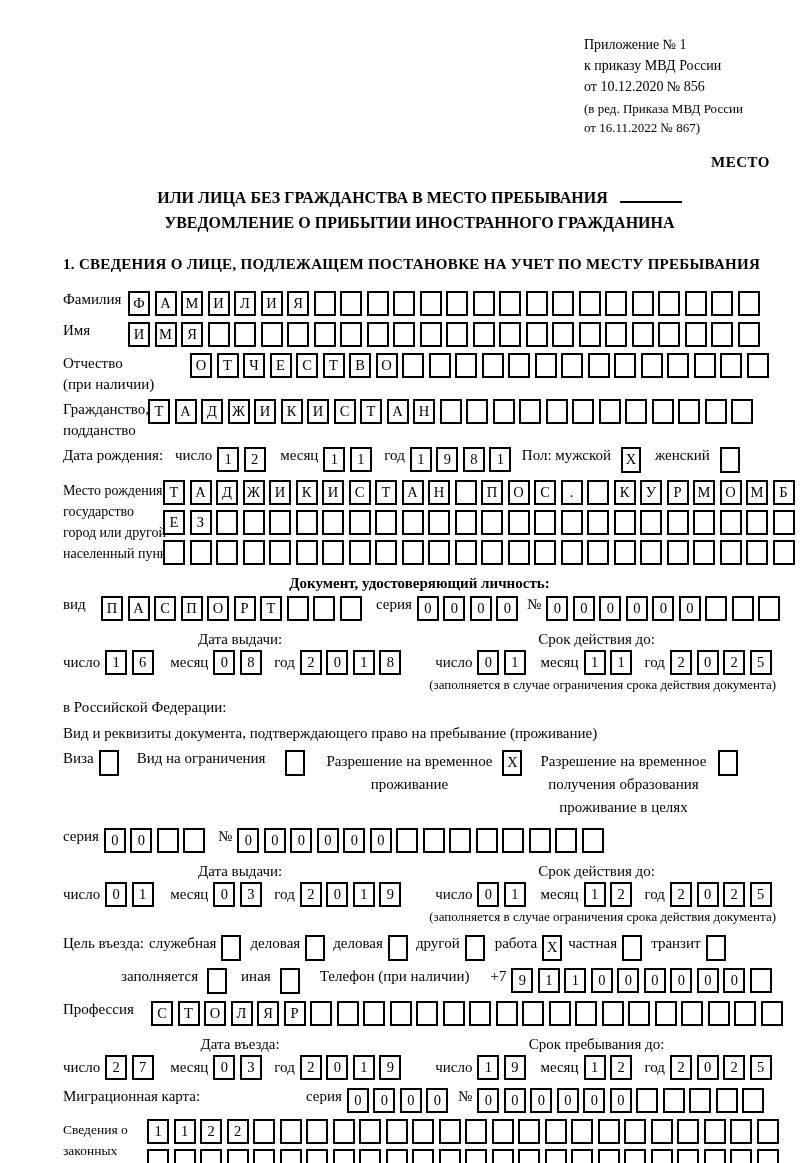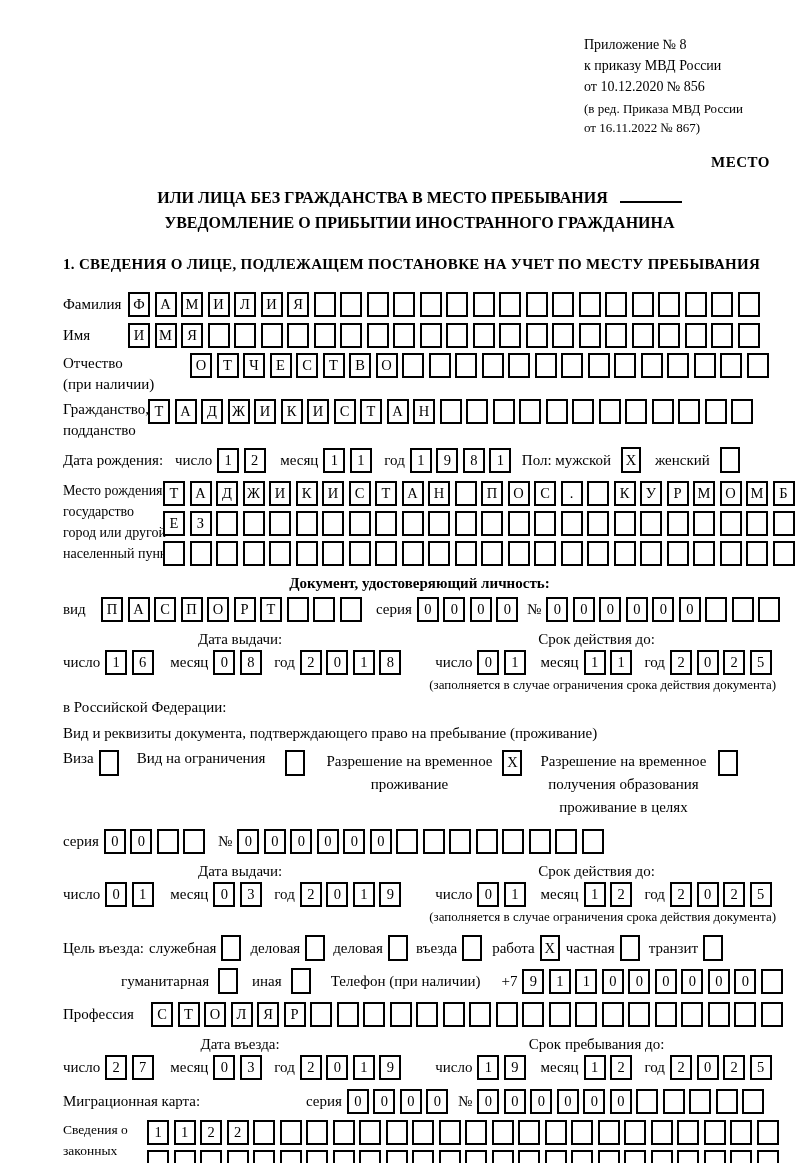--- a/index.html
+++ b/index.html
@@ -9,21 +9,21 @@
     font-family:"Liberation Serif", serif; font-size:15px;
     padding:34px 24px 0 63px; position:relative; overflow:hidden;
   }
   .corner { margin-left:auto; width:192px; font-size:14px; line-height:1.5; }
   .corner .small { font-size:13px; margin-top:3px; line-height:1.45; }
   .forma { text-align:right; font-weight:bold; font-size:15px; margin-top:16px; padding-right:6px; letter-spacing:.5px; }
   .title { text-align:center; font-weight:bold; font-size:16px; margin-top:14px; line-height:1.6; }
   .blank { display:inline-block; width:62px; border-bottom:2.5px solid #000; margin-left:12px; }
   .section { font-weight:bold; font-size:15px; margin-top:20px; white-space:nowrap; letter-spacing:.3px; }
 
-  .row { display:flex; align-items:center; margin-top:4px; min-height:27px; }
+  .row { display:flex; margin-top:4px; min-height:27px; }
   .row.top { align-items:flex-start; }
   .lbl, .sub { flex:none; white-space:nowrap; }
   .sub { margin-right:5px; }
   .lblcol { flex:none; }
   .lblcol div { line-height:21px; white-space:nowrap; }
   .cells { display:inline-flex; flex:none; }
   .cell {
     flex:none; width:22px; height:25px; border:2px solid #000; margin-right:4.5px;
     display:inline-flex; align-items:center; justify-content:center;
     font-size:14.5px; line-height:1; background:#fff;
@@ -40,21 +40,21 @@
   .note { font-size:13px; text-align:right; margin-top:2px; }
   .intro { margin-top:9px; }
   .optblock { flex:none; text-align:center; line-height:1.55; }
 </style>
 </head>
 <body>
 
 <div class="page">
 
   <div class="corner">
-    <div>Приложение № 8</div>
+    <div>Приложение № 1</div>
     <div>к приказу МВД России</div>
     <div>от 10.12.2020 № 856</div>
     <div class="small">
       <div>(в ред. Приказа МВД России</div>
       <div>от 16.11.2022 № 867)</div>
     </div>
   </div>
 
   <div class="forma">МЕСТО</div>
 
@@ -484,32 +484,32 @@
   <div class="note">(заполняется в случае ограничения срока действия документа)</div>
 
   <div class="row" style="margin-top:10px">
     <span class="sub">Цель въезда:</span>
     <span class="sub">служебная</span>
     <span class="cb" style="margin-left:0"></span>
     <span class="sub" style="margin-left:9px">деловая</span>
     <span class="cb" style="margin-left:0"></span>
     <span class="sub" style="margin-left:8px">деловая</span>
     <span class="cb" style="margin-left:0"></span>
-    <span class="sub" style="margin-left:8px">въезда</span>
+    <span class="sub" style="margin-left:8px">другой</span>
     <span class="cb" style="margin-left:0"></span>
     <span class="sub" style="margin-left:10px">работа</span>
     <span class="cb" style="margin-left:0">X</span>
     <span class="sub" style="margin-left:6px">частная</span>
     <span class="cb" style="margin-left:0"></span>
     <span class="sub" style="margin-left:9px">транзит</span>
     <span class="cb" style="margin-left:0"></span>
   </div>
 
   <div class="row" style="margin-top:6px;padding-left:58px">
-    <span class="sub">гуманитарная</span>
+    <span class="sub">заполняется</span>
     <span class="cb" style="margin-left:4px"></span>
     <span class="sub" style="margin-left:14px">иная</span>
     <span class="cb" style="margin-left:4px"></span>
     <span class="sub" style="margin-left:20px">Телефон (при наличии)</span>
     <span class="sub" style="margin-left:16px">+7</span>
     <span class="cells">
         <span class="cell">9</span>
         <span class="cell">1</span>
         <span class="cell">1</span>
         <span class="cell">0</span>

